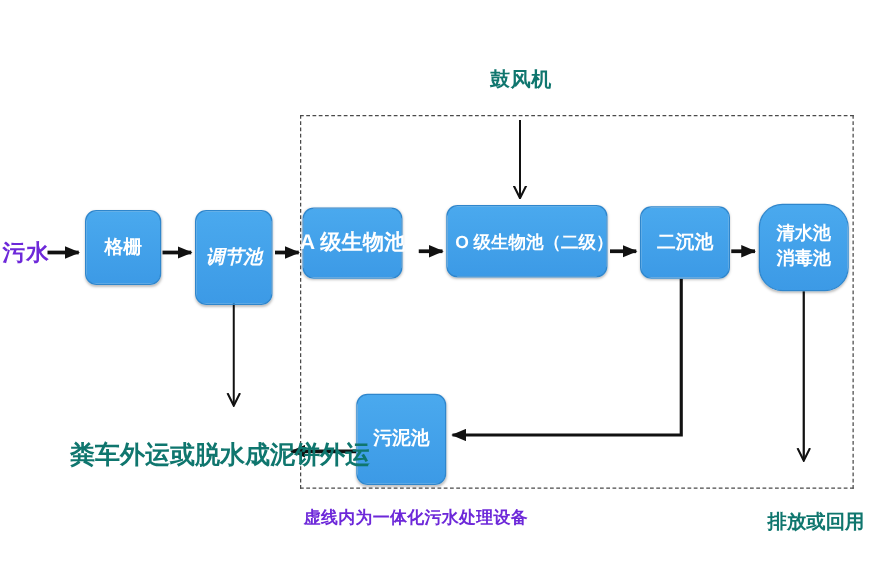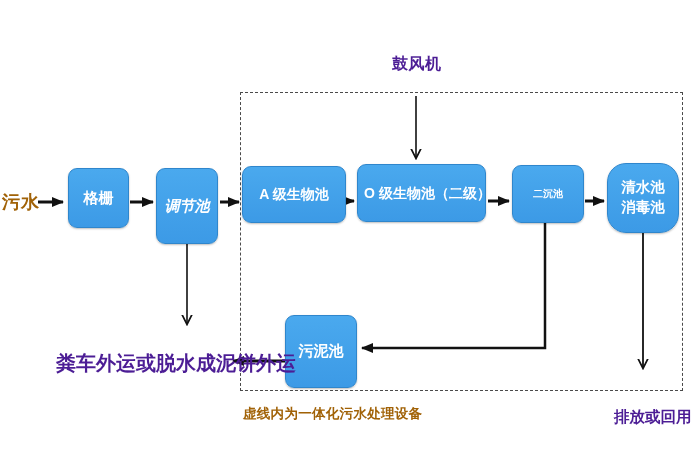--- a/index.html
+++ b/index.html
@@ -26,22 +26,22 @@
     display:flex;flex-direction:column;
     align-items:center;justify-content:center;
     color:#ffffff;
     font-weight:bold;
     text-align:center;
     box-shadow:0 1px 2px rgba(0,0,0,0.25);
     line-height:1.35;
   }
   .lbl{white-space:nowrap;}
   .txt{position:absolute;white-space:nowrap;}
-  .txt-black{color:#a16207;font-weight:bold;}
-  .txt-blue{color:#4c1d95;font-weight:bold;}
+  .txt-black{color:#6d28d9;font-weight:bold;}
+  .txt-blue{color:#0f766e;font-weight:bold;}
 </style>
 </head>
 <body>
 
 <div id="canvas">
 
   <div class="dashed-rect"></div>
 
   <svg id="arrows" viewBox="0 0 700 450" xmlns="http://www.w3.org/2000/svg">
     <defs>
@@ -70,29 +70,29 @@
   </svg>
 
   <div class="box" style="left:68px;top:168px;width:61px;height:60px;font-size:15px;align-items:center;">
     <span class="lbl">格栅</span>
   </div>
 
   <div class="box" style="left:156px;top:168px;width:62px;height:76px;font-size:15px;font-style:italic;">
     <span class="lbl">调节池</span>
   </div>
 
-  <div class="box" style="left:242px;top:166px;width:104px;height:57px;font-size:14px;">
+  <div class="box" style="left:242px;top:166px;width:80px;height:57px;font-size:17px;">
     <span class="lbl">A 级生物池</span>
   </div>
 
   <div class="box" style="left:357px;top:164px;width:129px;height:58px;font-size:14px;padding-left:12px;">
     <span class="lbl">O 级生物池（二级）</span>
   </div>
 
-  <div class="box" style="left:512px;top:165px;width:72px;height:58px;font-size:10px;">
+  <div class="box" style="left:512px;top:165px;width:72px;height:58px;font-size:15px;">
     <span class="lbl">二沉池</span>
   </div>
 
   <div class="box" style="left:607px;top:163px;width:72px;height:70px;font-size:14.5px;border-radius:19px;">
     <span class="lbl">清水池</span>
     <span class="lbl">消毒池</span>
   </div>
 
   <div class="box" style="left:285px;top:315px;width:72px;height:73px;font-size:15px;">
     <span class="lbl">污泥池</span>

